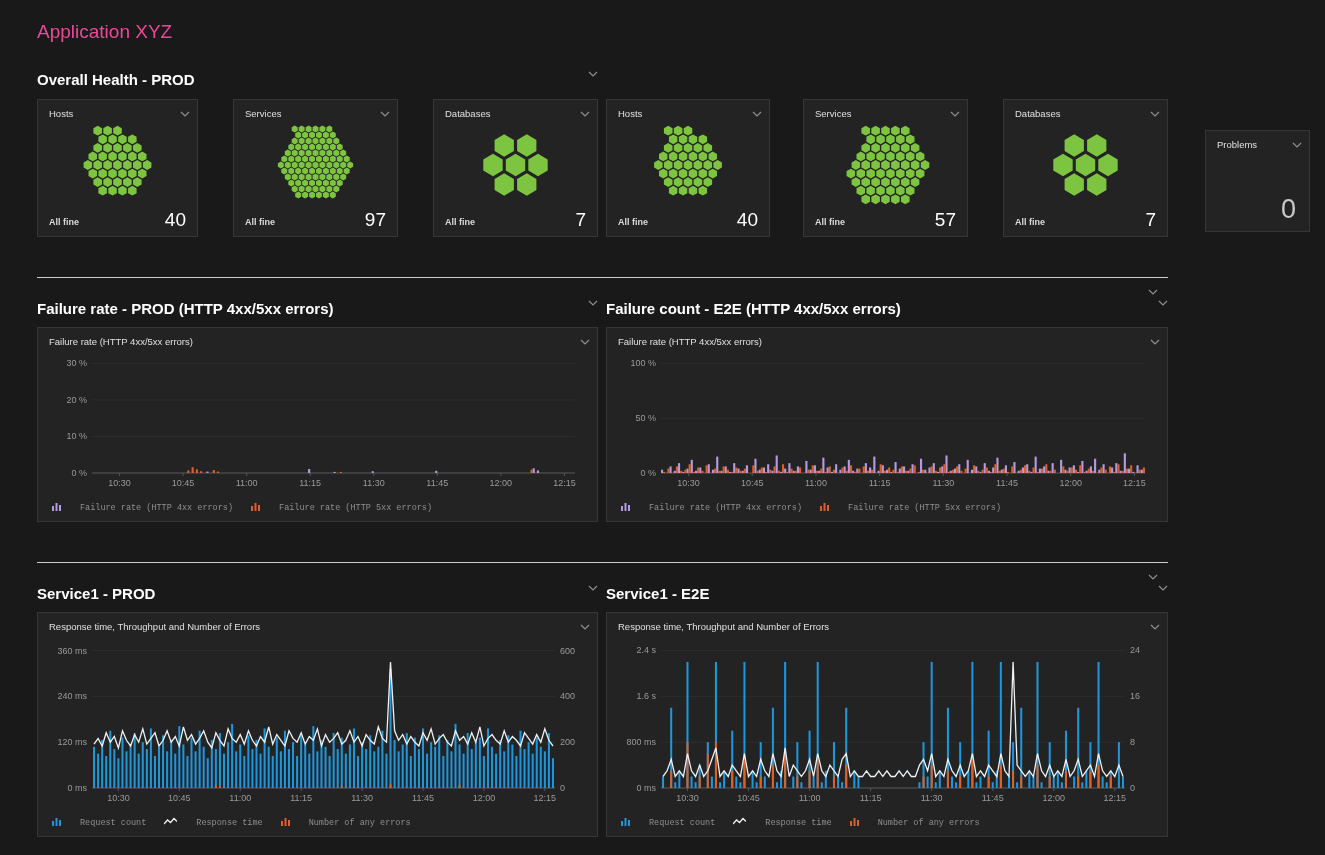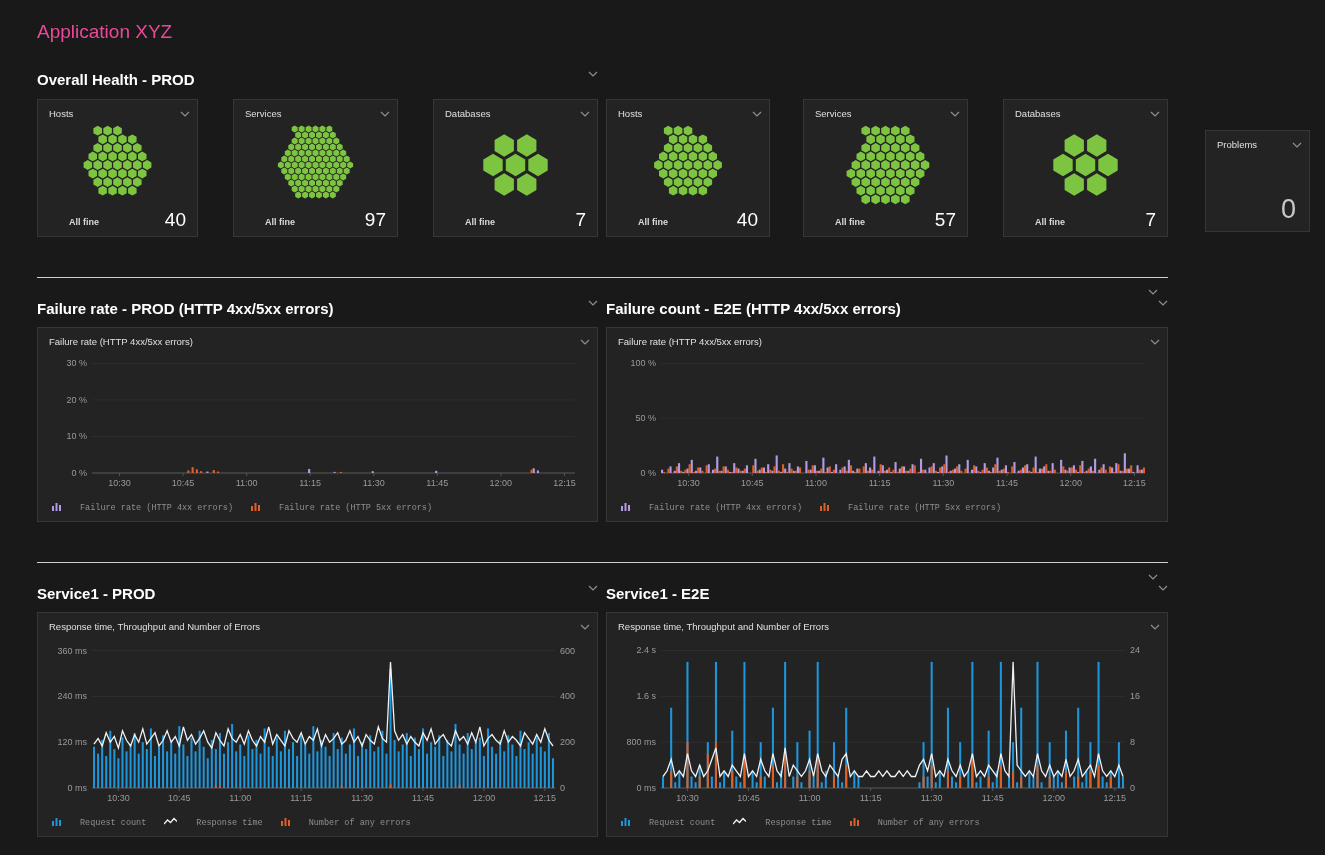--- a/index.html
+++ b/index.html
@@ -3,21 +3,21 @@
 <meta charset="utf-8">
 <style>
   html,body{margin:0;padding:0;background:#191919;}
   .stage{position:relative;width:1325px;height:855px;background:#191919;font-family:"Liberation Sans",sans-serif;overflow:hidden;}
   .page-title{position:absolute;left:37px;top:5px;font-size:19px;color:#ec4899;margin-top:16px;}
   .tile{position:absolute;background:#232323;border:1px solid #363636;box-sizing:border-box;}
   .tile-head{position:absolute;top:0;left:0;right:0;height:22px;display:flex;justify-content:space-between;align-items:center;padding:5px 7px 0 11px;box-sizing:border-box;}
   .tile-title{font-size:9.5px;font-weight:normal;color:#e0e0e0;}
   .hexwrap{position:absolute;left:6px;right:6px;top:22px;bottom:28px;}
   .tile-foot{position:absolute;left:11px;right:11px;bottom:5px;display:flex;justify-content:space-between;align-items:flex-end;}
-  .tile-status{font-size:9px;font-weight:bold;color:#dadada;padding-bottom:4px;margin-left:20px;}
+  .tile-status{font-size:9px;font-weight:bold;color:#dadada;padding-bottom:4px;}
   .tile-count{font-size:19px;color:#ffffff;}
   .problems-value{position:absolute;right:13px;bottom:6px;font-size:27px;color:#c9c9c9;}
   .section-header{position:absolute;display:flex;justify-content:space-between;align-items:flex-start;height:18px;}
   .section-title{font-size:15px;font-weight:bold;color:#ffffff;}
   .divider{position:absolute;height:1px;background:#cfcfcf;}
   .chart-area{position:absolute;left:8px;right:8px;top:24px;bottom:30px;}
   .legend{position:absolute;left:14px;bottom:7px;display:flex;gap:18px;align-items:center;}
   .legend-item{display:flex;align-items:center;gap:19px;font-size:8.5px;color:#8f8f8f;font-family:Liberation Mono, monospace;}
   .abs{position:absolute;}
   .chev{flex:0 0 auto;}

